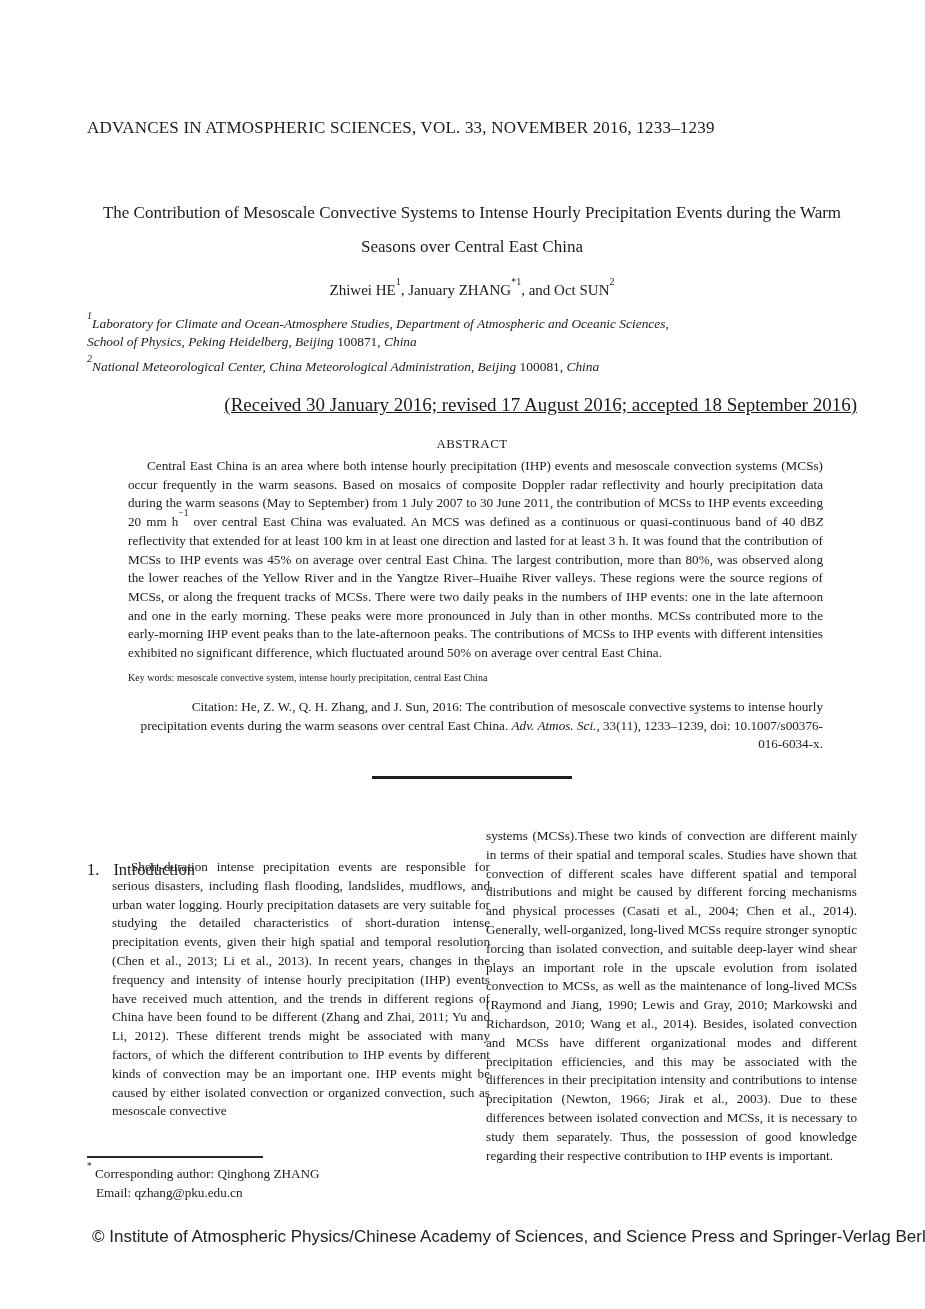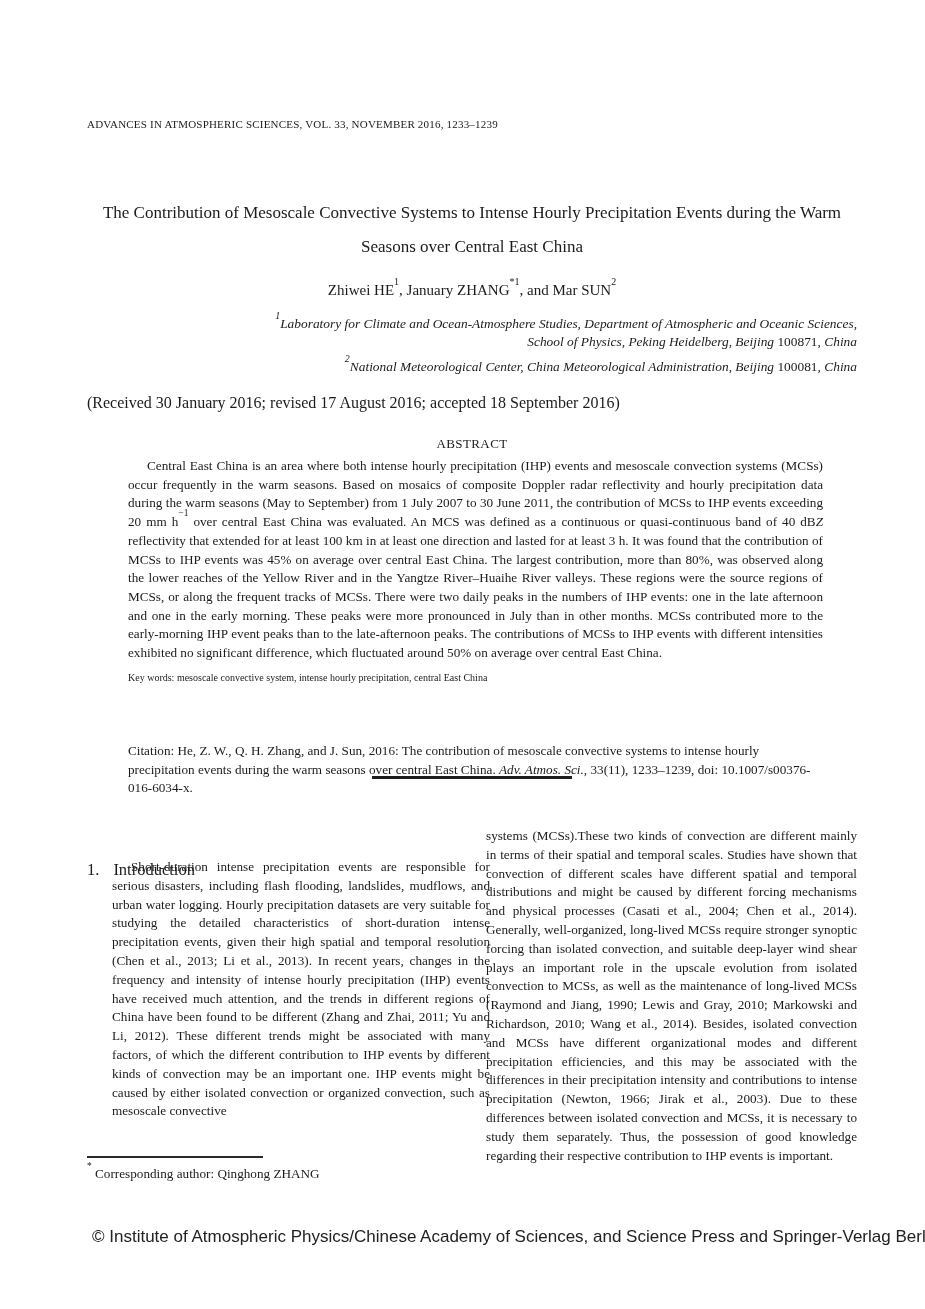--- a/index.html
+++ b/index.html
@@ -9,63 +9,62 @@
     color: #1b1b1b;
     font-family: "Liberation Serif", serif;
     position: relative;
     overflow: hidden;
   }
   .abs { position: absolute; }
   .text-block { position: absolute; left: 87px; width: 770px; }
 
   .journal-header {
     top: 118px; left: 87px;
-    font-size: 11px; letter-spacing: 0.2px;
+    font-size: 17px; letter-spacing: 0.2px;
     white-space: nowrap;
   }
   .title {
     top: 196px;
     text-align: center;
     font-size: 17px;
     line-height: 33.5px;
   }
   .authors {
     top: 282px;
     text-align: center;
     font-size: 15px;
   }
   .authors sup, .aff sup { font-size: 10px; position: relative; top: -4px; line-height: 0; }
   .aff {
-    text-align: right;
+    text-align: left;
     font-style: italic;
     font-size: 13.4px;
     line-height: 17.6px;
   }
   .aff .roman { font-style: normal; }
   .aff1 { top: 315px; }
   .aff2 { top: 358px; }
-  .received { top: 394px; text-align: left; font-size: 16px; }
+  .received { top: 394px; text-align: right; font-size: 19px; text-decoration: underline; }
   .abstract-heading { top: 436px; text-align: center; font-size: 13px; letter-spacing: 0.4px; }
   .abstract-body {
     top: 457px; left: 128px; width: 695px;
     font-size: 13.2px; line-height: 18.7px;
     text-align: justify;
     text-indent: 19px;
   }
   .abstract-body sup { font-size: 9.5px; position: relative; top: -5px; line-height: 0; }
   .italic { font-style: italic; }
   .keywords {
     top: 672px; left: 128px; width: 695px;
     font-size: 10px;
   }
   .citation {
     top: 698px; left: 128px; width: 695px;
     font-size: 13.2px; line-height: 18.7px;
-    text-align: left;
-    margin-top: 44px;
+    text-align: right;
   }
   .mid-rule {
     top: 776px; left: 372px;
     width: 200px; height: 3px;
     background: #1d1d1d;
   }
   .section-heading {
     top: 828px; left: 87px;
     font-size: 16.5px;
     margin-top: 32px;
@@ -98,21 +97,21 @@
   }
 </style>
 </head>
 <body>
 
 <div class="abs journal-header">ADVANCES IN ATMOSPHERIC SCIENCES, VOL. 33, NOVEMBER 2016, 1233–1239</div>
 
 <div class="text-block title">The Contribution of Mesoscale Convective Systems to Intense Hourly Precipitation Events during the Warm Seasons over Central East China</div>
 
 <div class="text-block authors">
-  <span>Zhiwei HE</span><sup>1</sup><span>, </span><span>January ZHANG</span><sup>*1</sup><span>, and </span><span>Mar SUN</span><sup>2</sup>
+  <span>Zhiwei HE</span><sup>1</sup><span>, </span><span>January ZHANG</span><sup>*1</sup><span>, and </span><span>Oct SUN</span><sup>2</sup>
 </div>
 
 <div class="text-block aff aff1">
   <div><sup>1</sup><span>Laboratory for Climate and Ocean-Atmosphere Studies, Department of Atmospheric and Oceanic Sciences,</span></div>
   <div><span>School of Physics, Peking Heidelberg, Beijing </span><span class="roman">100871</span><span>, China</span></div>
 </div>
 
 <div class="text-block aff aff2">
   <sup>2</sup><span>National Meteorological Center, China Meteorological Administration, Beijing </span><span class="roman">100081</span><span>, China</span>
 </div>
@@ -138,15 +137,16 @@
 </div>
 
 <div class="abs para col-left-par">Short-duration intense precipitation events are responsible for serious disasters, including flash flooding, landslides, mudflows, and urban water logging. Hourly precipitation datasets are very suitable for studying the detailed characteristics of short-duration intense precipitation events, given their high spatial and temporal resolution (Chen et al., 2013; Li et al., 2013). In recent years, changes in the frequency and intensity of intense hourly precipitation (IHP) events have received much attention, and the trends in different regions of China have been found to be different (Zhang and Zhai, 2011; Yu and Li, 2012). These different trends might be associated with many factors, of which the different contribution to IHP events by different kinds of convection may be an important one. IHP events might be caused by either isolated convection or organized convection, such as mesoscale convective</div>
 
 <div class="abs para col-right-par">systems (MCSs).These two kinds of convection are different mainly in terms of their spatial and temporal scales. Studies have shown that convection of different scales have different spatial and temporal distributions and might be caused by different forcing mechanisms and physical processes (Casati et al., 2004; Chen et al., 2014). Generally, well-organized, long-lived MCSs require stronger synoptic forcing than isolated convection, and suitable deep-layer wind shear plays an important role in the upscale evolution from isolated convection to MCSs, as well as the maintenance of long-lived MCSs (Raymond and Jiang, 1990; Lewis and Gray, 2010; Markowski and Richardson, 2010; Wang et al., 2014). Besides, isolated convection and MCSs have different organizational modes and different precipitation efficiencies, and this may be associated with the differences in their precipitation intensity and contributions to intense precipitation (Newton, 1966; Jirak et al., 2003). Due to these differences between isolated convection and MCSs, it is necessary to study them separately. Thus, the possession of good knowledge regarding their respective contribution to IHP events is important.</div>
 
 <div class="abs footnote-rule"></div>
 
 <div class="abs footnote">
   <div><sup>*</sup> <span>Corresponding author: Qinghong ZHANG</span></div>
+  <div class="email-line">Email: qzhang@pku.edu.cn</div>
 </div>
 
 <div class="abs page-footer">© Institute of Atmospheric Physics/Chinese Academy of Sciences, and Science Press and Springer-Verlag Berlin Heidelberg 2016</div>
 
 </body></html>

